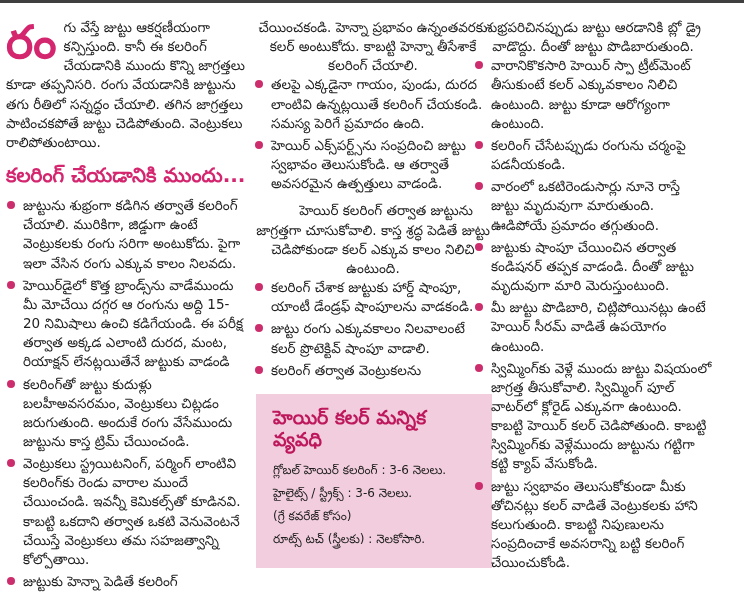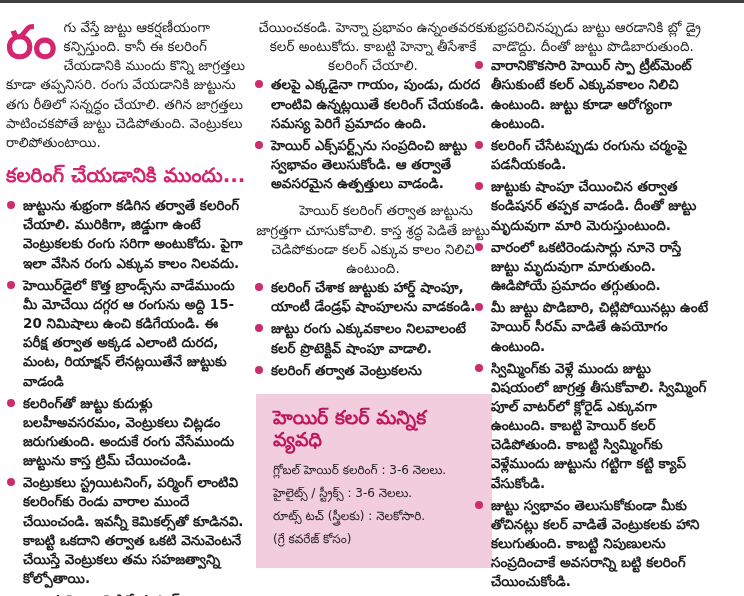--- a/index.html
+++ b/index.html
@@ -44,21 +44,20 @@
     font-size: 20px;
     font-weight: 600;
     color: #d4256f;
     margin: 12px 0 9px 0;
     line-height: 1.15;
   }
   .bullet {
     position: relative;
     padding-left: 17px;
     margin: 0 0 3px 0;
-    font-weight: bold;
   }
   .dot {
     position: absolute;
     left: 1px; top: 5px;
     width: 8px; height: 8px;
     border-radius: 50%;
     background: #cb2d6d;
   }
   .duration-box {
     background: #f2cddd;
@@ -133,44 +132,44 @@
     </div>
     <div class="bullet">
       <span class="dot"></span>
       <span>కలరింగ్ తర్వాత వెంట్రుకలను</span>
     </div>
 
     <div class="duration-box">
       <h3 class="box-heading">హెయిర్ కలర్ మన్నిక వ్యవధి</h3>
       <p class="box-line">గ్లోబల్ హెయిర్ కలరింగ్ : 3-6 నెలలు.</p>
       <p class="box-line">హైలైట్స్ / స్ట్రీక్స్ : 3-6 నెలలు.</p>
+      <p class="box-line">(గ్రే కవరేజ్ కోసం)</p>
       <p class="box-line">రూట్స్ టచ్ (స్త్రీలకు) : నెలకోసారి.</p>
-      <p class="box-line">(గ్రే కవరేజ్ కోసం)</p>
 
     </div>
   </div>
 
   <div class="col col3">
     <p class="cont">శుభ్రపరిచినప్పుడు జుట్టు ఆరడానికి బ్లో డ్రై వాడొద్దు. దీంతో జుట్టు పొడిబారుతుంది.</p>
 
     <div class="bullet">
       <span class="dot"></span>
       <span>వారానికొకసారి హెయిర్ స్పా ట్రీట్‌మెంట్ తీసుకుంటే కలర్ ఎక్కువకాలం నిలిచి ఉంటుంది. జుట్టు కూడా ఆరోగ్యంగా ఉంటుంది.</span>
     </div>
     <div class="bullet">
       <span class="dot"></span>
       <span>కలరింగ్ చేసేటప్పుడు రంగును చర్మంపై పడనీయకండి.</span>
     </div>
     <div class="bullet">
       <span class="dot"></span>
-      <span>జుట్టుకు షాంపూ చేయించిన తర్వాత కండిషనర్ తప్పక వాడండి. దీంతో జుట్టు మృదువుగా మారి మెరుస్తుంటుంది.</span>
+      <span>వారంలో ఒకటిరెండుసార్లు నూనె రాస్తే జుట్టు మృదువుగా మారుతుంది. ఊడిపోయే ప్రమాదం తగ్గుతుంది.</span>
     </div>
     <div class="bullet">
       <span class="dot"></span>
-      <span>వారంలో ఒకటిరెండుసార్లు నూనె రాస్తే జుట్టు మృదువుగా మారుతుంది. ఊడిపోయే ప్రమాదం తగ్గుతుంది.</span>
+      <span>జుట్టుకు షాంపూ చేయించిన తర్వాత కండిషనర్ తప్పక వాడండి. దీంతో జుట్టు మృదువుగా మారి మెరుస్తుంటుంది.</span>
     </div>
     <div class="bullet">
       <span class="dot"></span>
       <span>మీ జుట్టు పొడిబారి, చిట్లిపోయినట్లు ఉంటే హెయిర్ సీరమ్ వాడితే ఉపయోగం ఉంటుంది.</span>
     </div>
     <div class="bullet">
       <span class="dot"></span>
       <span>స్విమ్మింగ్‌కు వెళ్లే ముందు జుట్టు విషయంలో జాగ్రత్త తీసుకోవాలి. స్విమ్మింగ్ పూల్ వాటర్‌లో క్లోరైడ్ ఎక్కువగా ఉంటుంది. కాబట్టి హెయిర్ కలర్ చెడిపోతుంది. కాబట్టి స్విమ్మింగ్‌కు వెళ్లేముందు జుట్టును గట్టిగా కట్టి క్యాప్ వేసుకోండి.</span>
     </div>
     <div class="bullet">

